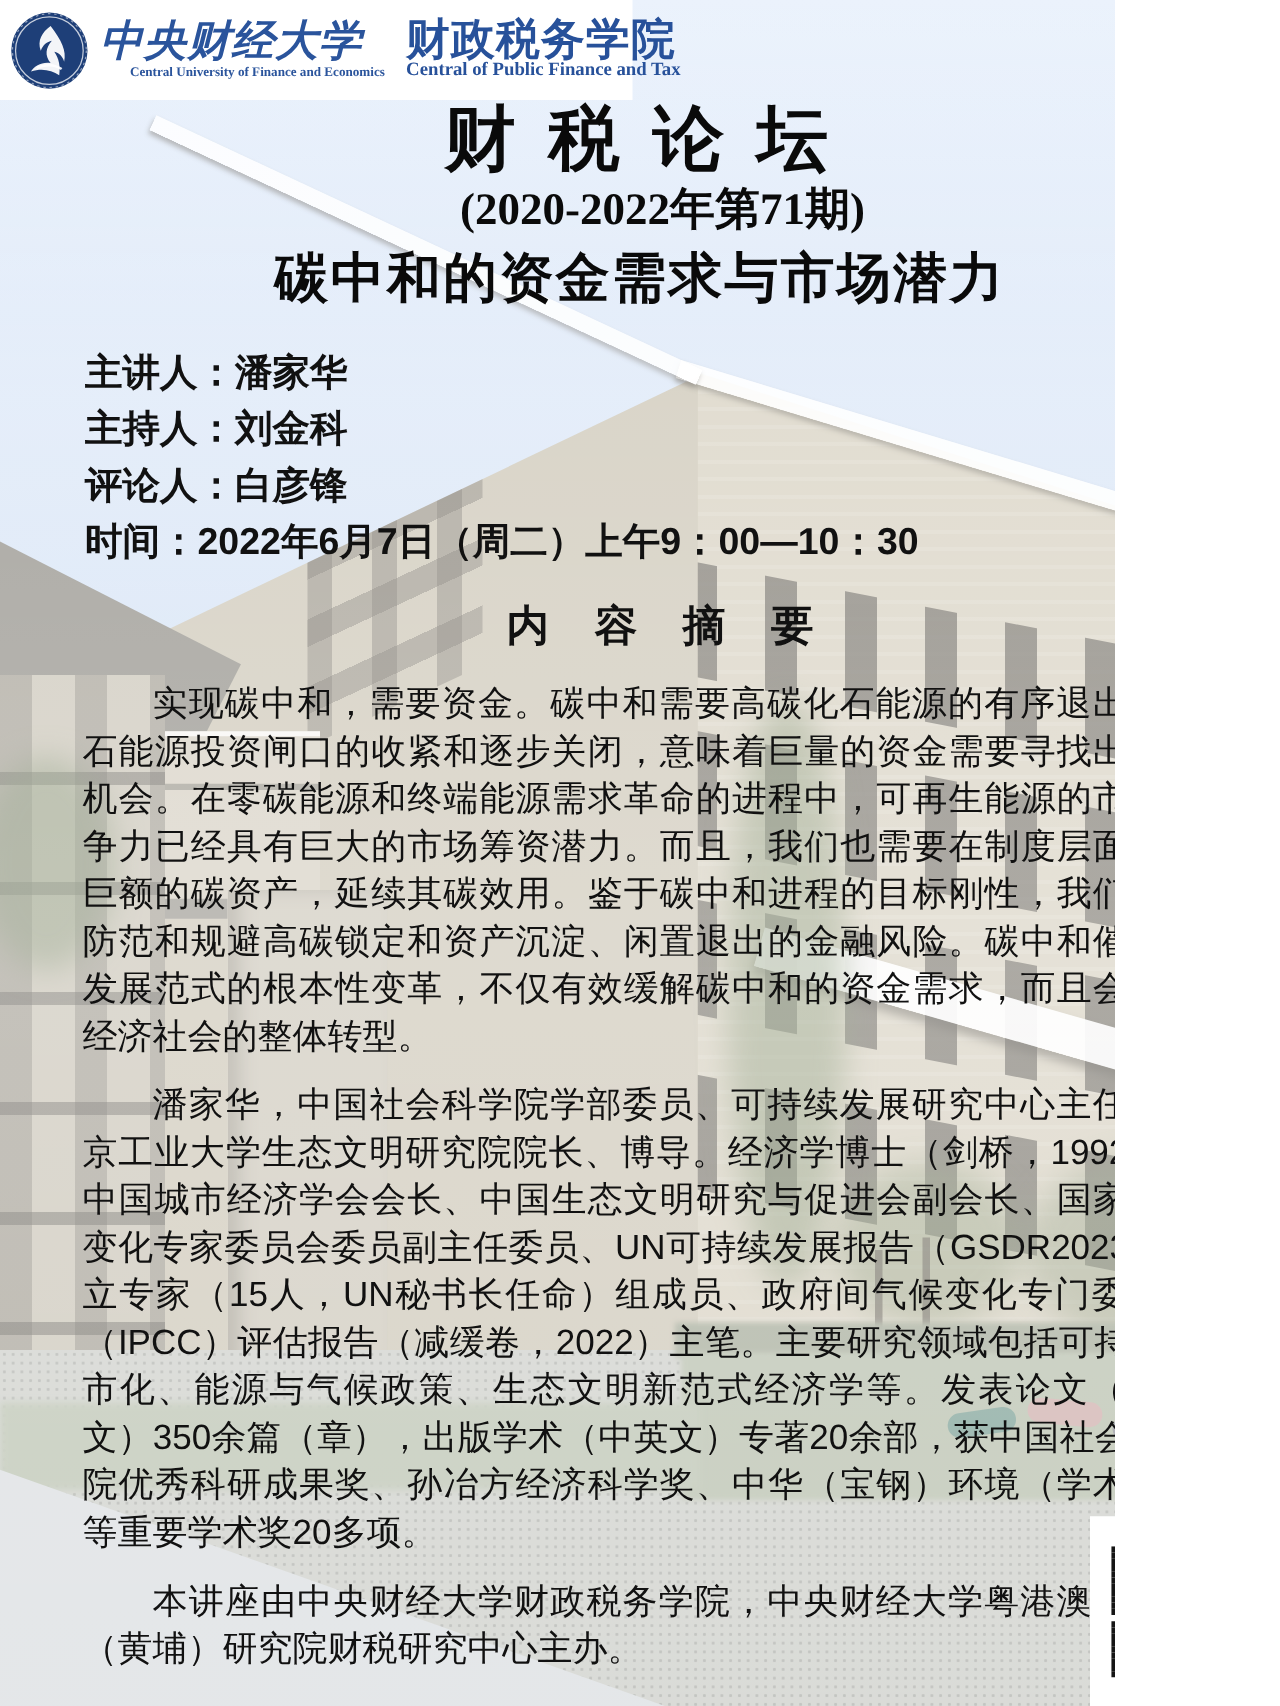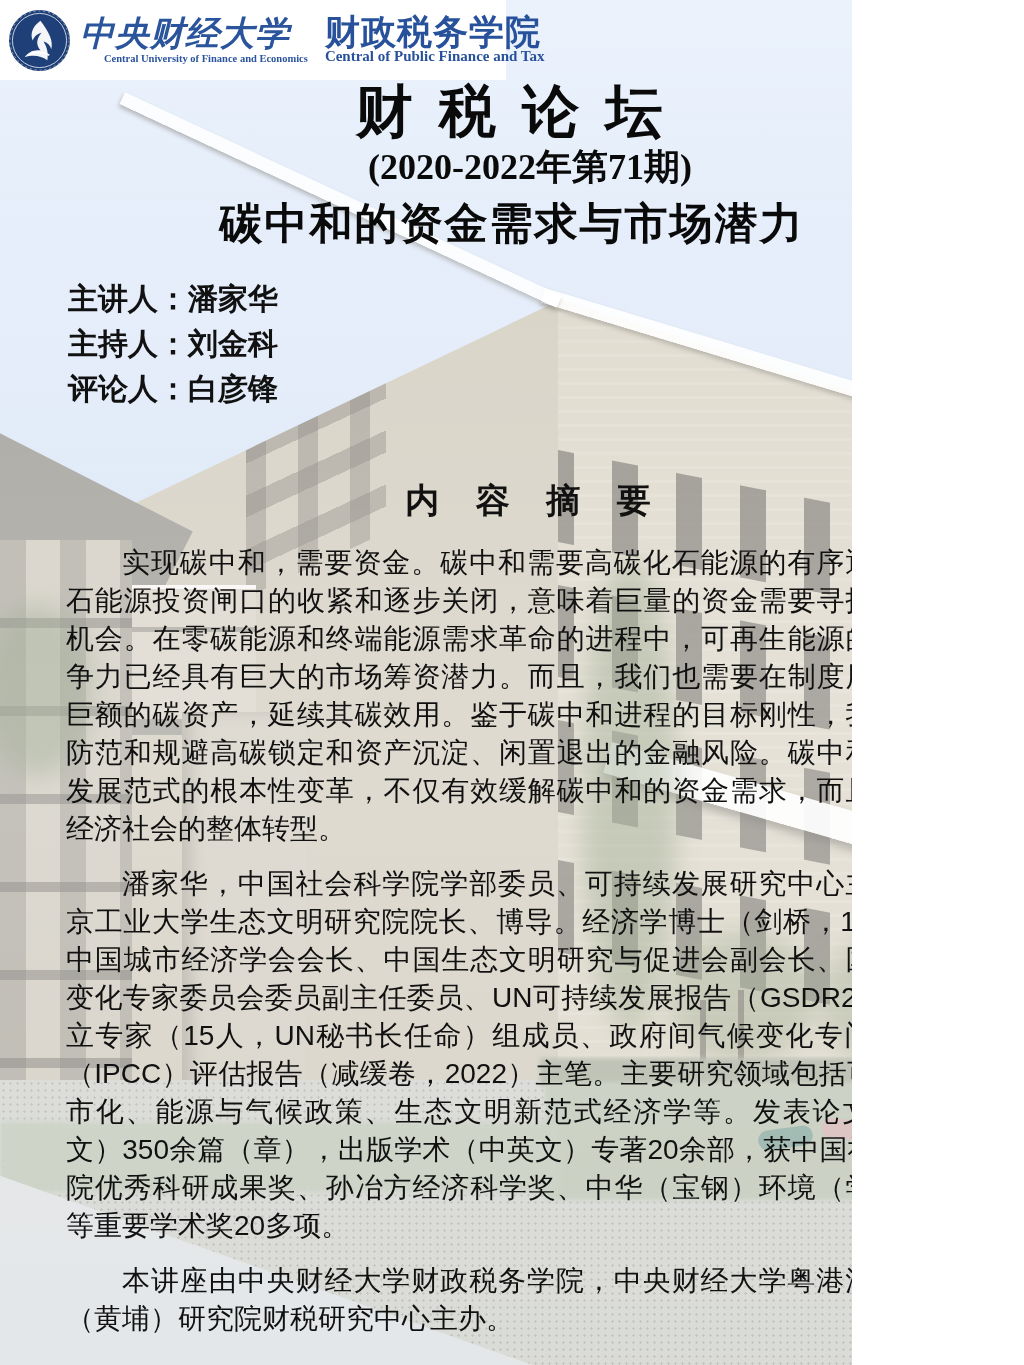--- a/index.html
+++ b/index.html
@@ -1,18 +1,18 @@
 <!DOCTYPE html>
 <html><head>
 <meta charset="utf-8">
 <style>
   html,body{margin:0;padding:0;background:#ffffff;}
   .poster{
     position:relative;width:852px;height:1365px;overflow:hidden;
-    font-family:"Liberation Sans","DejaVu Sans",sans-serif;color:#111;
+    font-family:"Liberation Sans","DejaVu Sans",sans-serif;color:#111;padding-left:40px;
   }
   
   .bg{position:absolute;inset:0;z-index:0;
     background:linear-gradient(180deg,#e9f1fc 0%,#dbe7f8 18%,#cbdcf2 45%,#c5d7ee 100%);}
   .bg *{position:absolute;}
   .face-right{left:558px;top:298px;width:466px;height:824px;background:#d3ccba;
     clip-path:polygon(0 0,100% 18%,100% 100%,0 100%);}
   .face-right .win-row{left:-10px;right:-10px;height:92px;transform:skewY(11deg);transform-origin:left top;
     background:repeating-linear-gradient(90deg,rgba(86,82,74,.78) 0 26px,rgba(220,214,200,0) 26px 64px);}
   .face-right .brick{inset:0;background:repeating-linear-gradient(180deg,rgba(255,255,255,.12) 0 3px,rgba(0,0,0,0) 3px 14px);}
@@ -157,20 +157,21 @@
   <div class="titles">
     <h1 class="forum-title">财 税 论 坛</h1>
     <div class="issue">(2020-2022年第71期)</div>
     <h2 class="lecture-title">碳中和的资金需求与市场潜力</h2>
   </div>
 
   <div class="info">
     <div class="info-row"><span>主讲人：</span><span>潘家华</span></div>
     <div class="info-row"><span>主持人：</span><span>刘金科</span></div>
     <div class="info-row"><span>评论人：</span><span>白彦锋</span></div>
+    <div class="info-row"><span>时间：</span><span>2022年6月7日（周二）上午9：00—10：30</span></div>
   </div>
 
   <div class="abstract-heading">内 容 摘 要</div>
   <div class="content">
     <p>实现碳中和，需要资金。碳中和需要高碳化石能源的有序退出。化石能源投资闸口的收紧和逐步关闭，意味着巨量的资金需要寻找出路与机会。在零碳能源和终端能源需求革命的进程中，可再生能源的市场竞争力已经具有巨大的市场筹资潜力。而且，我们也需要在制度层面保全巨额的碳资产，延续其碳效用。鉴于碳中和进程的目标刚性，我们需要防范和规避高碳锁定和资产沉淀、闲置退出的金融风险。碳中和催生的发展范式的根本性变革，不仅有效缓解碳中和的资金需求，而且会推进经济社会的整体转型。</p>
     <p>潘家华，中国社会科学院学部委员、可持续发展研究中心主任，北京工业大学生态文明研究院院长、博导。经济学博士（剑桥，1992）。中国城市经济学会会长、中国生态文明研究与促进会副会长、国家气候变化专家委员会委员副主任委员、UN可持续发展报告（GSDR2023）独立专家（15人，UN秘书长任命）组成员、政府间气候变化专门委员会（IPCC）评估报告（减缓卷，2022）主笔。主要研究领域包括可持续城市化、能源与气候政策、生态文明新范式经济学等。发表论文（中英文）350余篇（章），出版学术（中英文）专著20余部，获中国社会科学院优秀科研成果奖、孙冶方经济科学奖、中华（宝钢）环境（学术）奖等重要学术奖20多项。</p>
     <p>本讲座由中央财经大学财政税务学院，中央财经大学粤港澳大湾区（黄埔）研究院财税研究中心主办。</p>
 
   </div>
 

